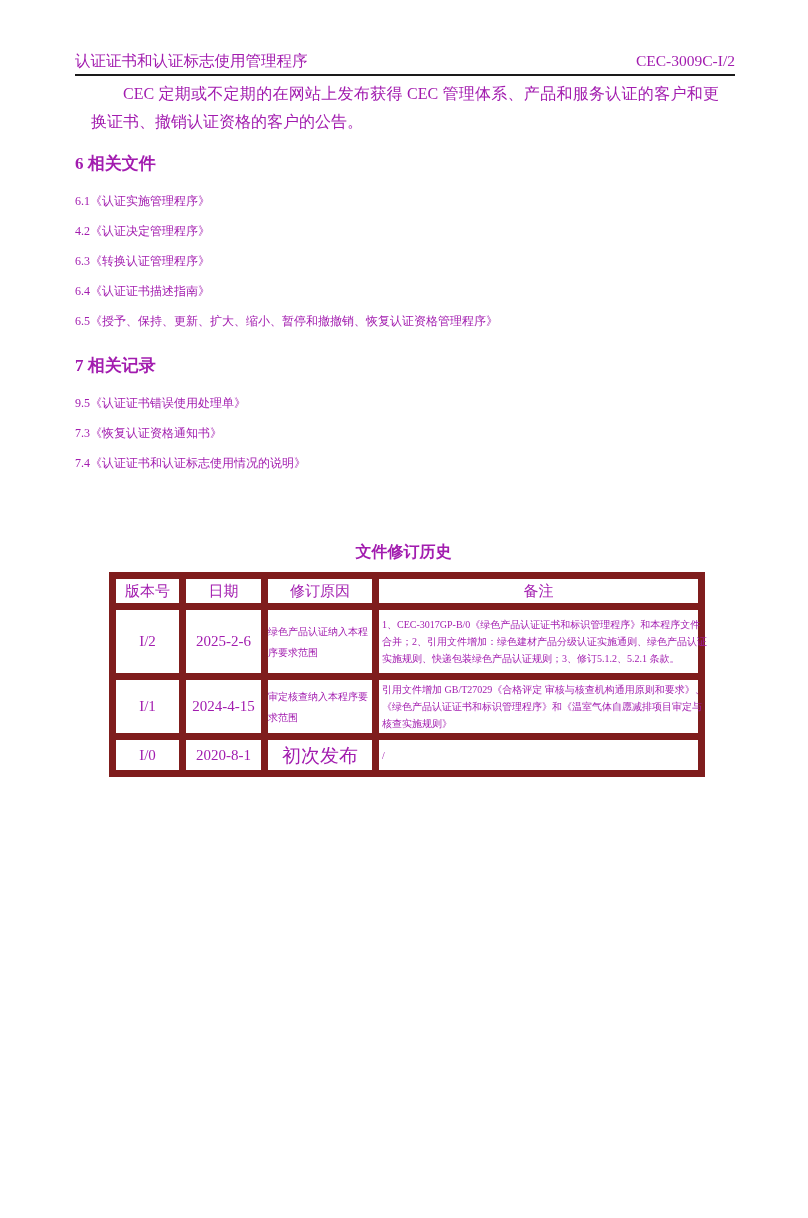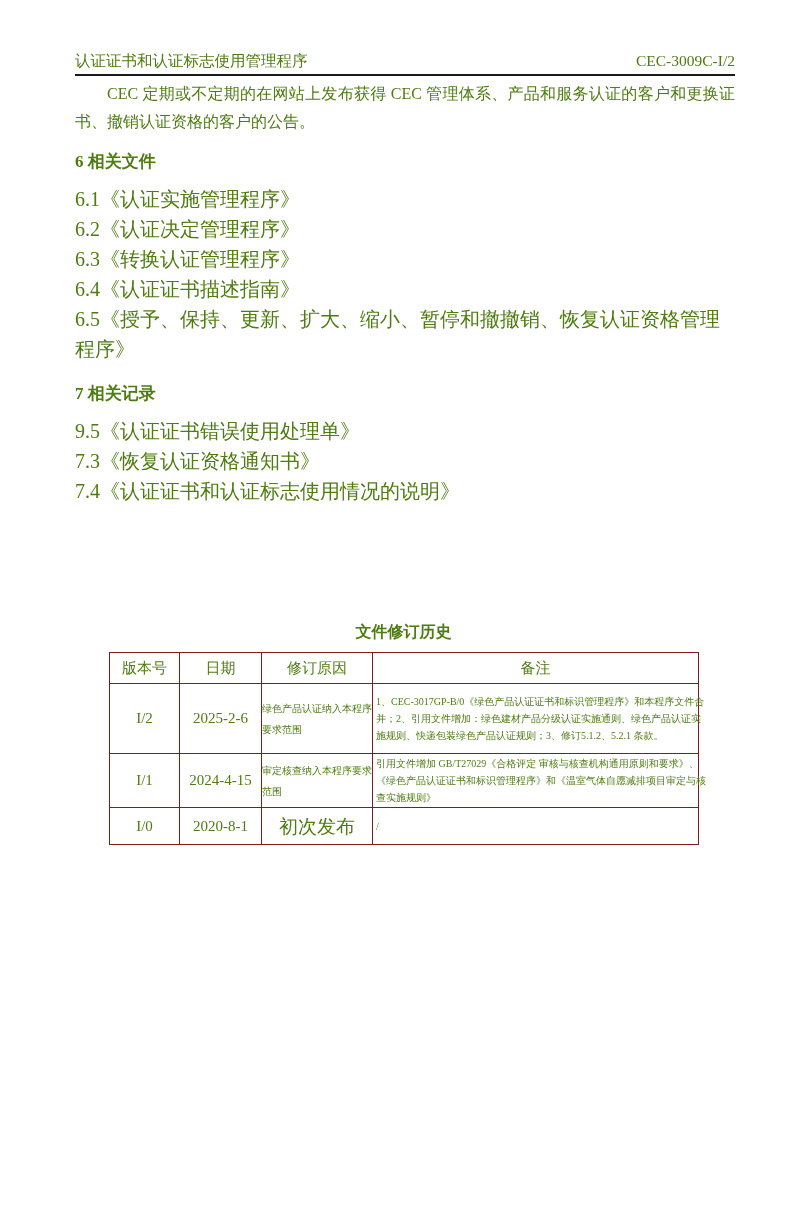--- a/index.html
+++ b/index.html
@@ -1,55 +1,55 @@
 <!DOCTYPE html>
 <html><head>
 <meta charset="utf-8">
 <style>
   html,body{margin:0;padding:0;background:#ffffff;}
   .page{
     position:relative;
     width:808px;height:902px;
     background:#ffffff;
-    color:#4d7c0f;
+    color:#a21caf;
     font-family:"Liberation Serif","DejaVu Serif",serif;
     overflow:hidden;
   }
   .content{position:absolute;left:75px;top:0;width:660px;}
   .doc-header{
     margin-top:51px;
     display:flex;justify-content:space-between;align-items:flex-end;
     font-size:15.5px;line-height:19px;
     padding-bottom:4px;
     border-bottom:2px solid #1a1a1a;
   }
   .para{
     font-size:16px;line-height:28px;
     text-indent:2em;text-align:justify;
-    margin:0;
+    margin:16px;
   }
   .para.first{margin-top:4px;}
   .sec-heading{
     font-size:17px;font-weight:bold;line-height:24px;
     margin:14px 0 0 0;
   }
   .sec-heading.second{margin-top:18px;}
   .ref-list{list-style:none;margin:10px 0 0 0;padding:0;}
-  .ref-list li{font-size:20px;line-height:30px;}
-  .table-block{margin-top:115px;}
+  .ref-list li{font-size:12px;line-height:30px;}
+  .table-block{margin-top:63px;}
   .table-title{
     font-size:16px;font-weight:bold;line-height:22px;
     width:589px;margin-left:34px;text-align:center;
   }
   table.rev{
     border-collapse:collapse;table-layout:fixed;
     width:589px;margin:9px 0 0 34px;
   }
   table.rev td,table.rev th{
-    border:1px solid #7f1d1d;
+    border:7px solid #7f1d1d;
     font-weight:normal;
     padding:0;vertical-align:middle;
     overflow:visible;
   }
   tr.hdr{height:31px;}
   tr.r1{height:70px;}
   tr.r2{height:49px;}
   tr.r3{height:37px;}
   .c-center{text-align:center;font-size:15px;}
   td.reason{font-size:10px;line-height:21px;text-align:left;padding:0 2px;}
@@ -67,21 +67,21 @@
     <div class="doc-header">
       <span>认证证书和认证标志使用管理程序</span>
       <span>CEC-3009C-I/2</span>
     </div>
 
     <p class="para first">CEC 定期或不定期的在网站上发布获得 CEC 管理体系、产品和服务认证的客户和更换证书、撤销认证资格的客户的公告。</p>
 
     <div class="sec-heading">6 相关文件</div>
     <ul class="ref-list">
       <li>6.1《认证实施管理程序》</li>
-      <li>6.2《认证决定管理程序》</li>
+      <li>4.2《认证决定管理程序》</li>
       <li>6.3《转换认证管理程序》</li>
       <li>6.4《认证证书描述指南》</li>
       <li>6.5《授予、保持、更新、扩大、缩小、暂停和撤撤销、恢复认证资格管理程序》</li>
     </ul>
 
     <div class="sec-heading second">7 相关记录</div>
     <ul class="ref-list">
       <li>9.5《认证证书错误使用处理单》</li>
       <li>7.3《恢复认证资格通知书》</li>
       <li>7.4《认证证书和认证标志使用情况的说明》</li>

